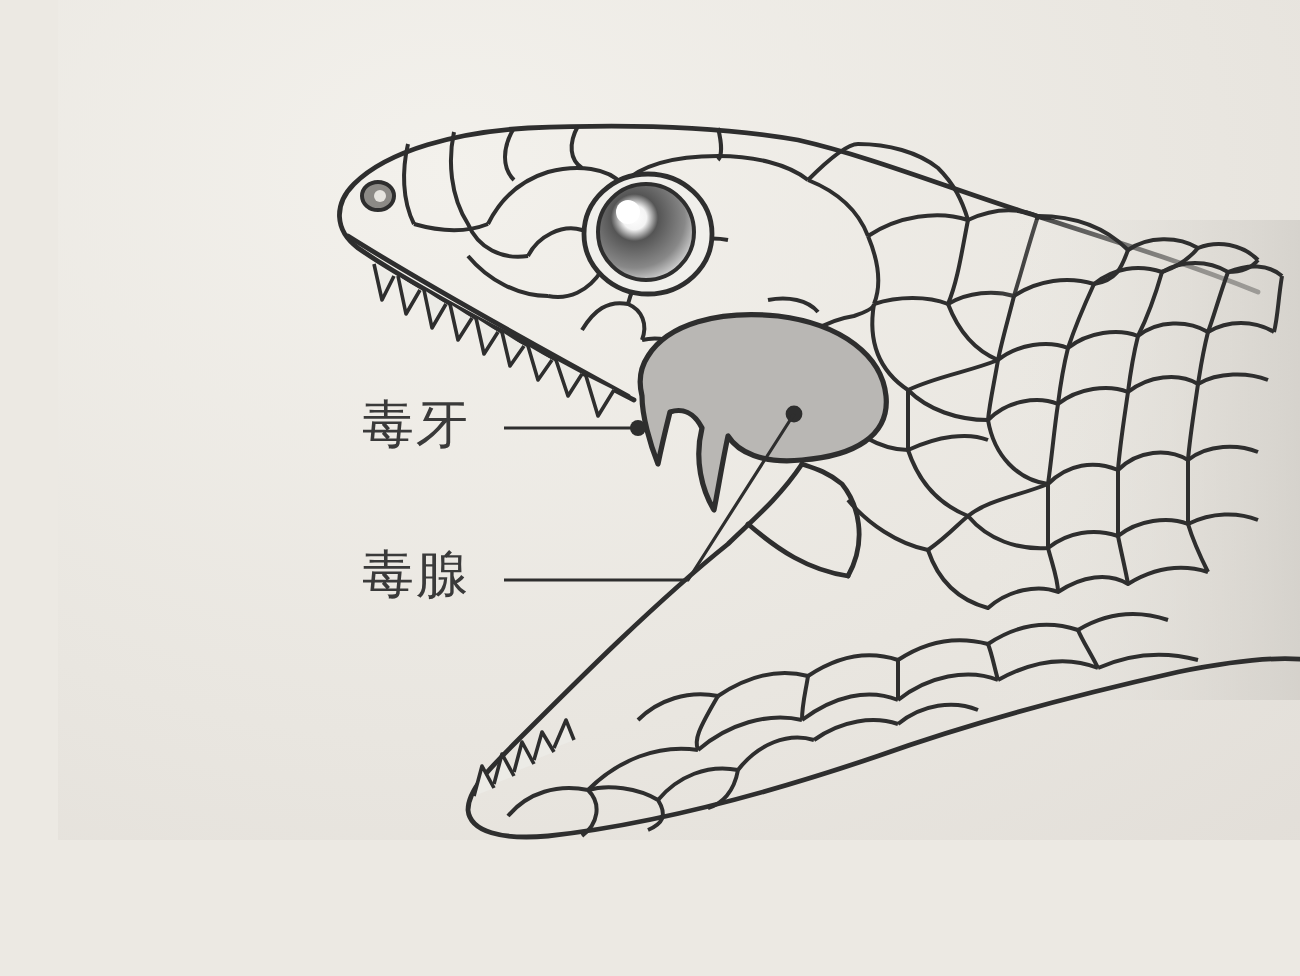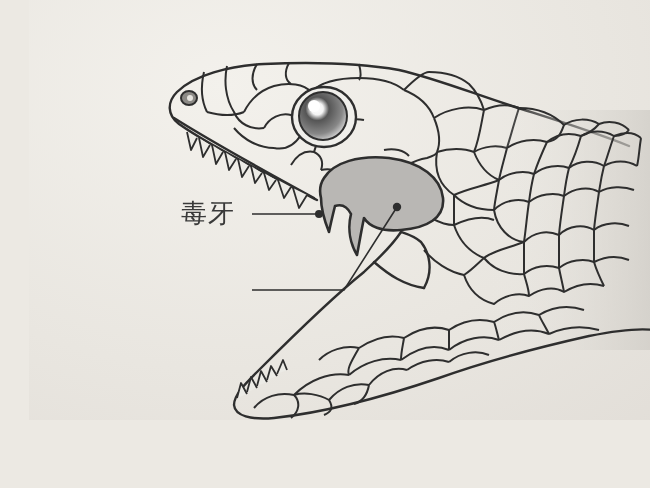--- a/index.html
+++ b/index.html
@@ -196,13 +196,14 @@
       <path d="M248,374 L254,360 L258,370"></path>
     </g>
 
     <g stroke="#2e2e2e" stroke-width="1.6" fill="none">
       <line x1="223" y1="214" x2="290" y2="214"></line>
       <polyline points="223,290 315,290 368,207"></polyline>
     </g>
   </svg>
 
   <div class="label label-fang">毒牙</div>
+  <div class="label label-gland">毒腺</div>
 </div>
 
 </body></html>

